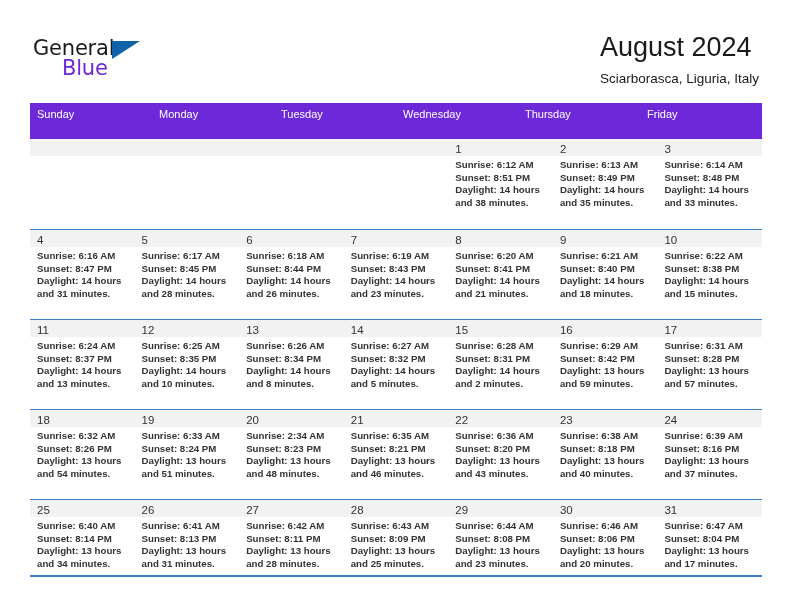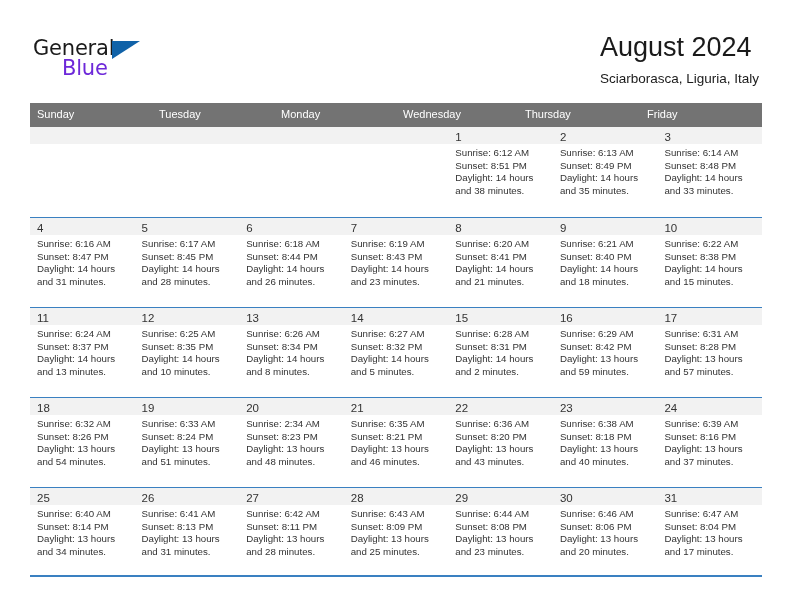--- a/index.html
+++ b/index.html
@@ -92,22 +92,22 @@
   
   .calendar {
     position: absolute;
     left: 30px;
     top: 103px;
     width: 732px;
   }
   .dow-row {
     display: flex;
     width: 732px;
-    height: 24px;
-    background: #737373;
+    height: 36px;
+    background: #6d28d9;
   }
   .dow-cell {
     flex: 1 1 0;
     color: #ffffff;
     font-size: 11px;
     line-height: 22px;
     padding-left: 7px;
     box-sizing: border-box;
     white-space: nowrap;
   }
@@ -139,20 +139,21 @@
     box-sizing: border-box;
   }
   .daynum {
     font-size: 11.5px;
     color: #333333;
     line-height: 17px;
   }
   .day-info {
     padding: 3px 5px 0 7px;
     box-sizing: border-box;
+    font-weight: bold;
   }
   .info-line {
     font-size: 9.7px;
     line-height: 12.6px;
     color: #333333;
     white-space: nowrap;
   }
   .bottom-rule {
     position: absolute;
     left: 30px;
@@ -178,22 +179,22 @@
     <div class="title-block">
       <div class="cal-title">August 2024</div>
       <div class="cal-subtitle">Sciarborasca, Liguria, Italy</div>
     </div>
 
   </div>
 
   <div class="calendar">
     <div class="dow-row" id="dow-row">
         <div class="dow-cell">Sunday</div>
+        <div class="dow-cell">Monday</div>
         <div class="dow-cell">Tuesday</div>
-        <div class="dow-cell">Monday</div>
         <div class="dow-cell">Wednesday</div>
         <div class="dow-cell">Thursday</div>
         <div class="dow-cell">Friday</div>
       </div>
     <div id="weeks-container">
         <div class="week-row">
           <div class="day-cell empty">
             <div class="daynum-strip"><span class="daynum"></span></div>
             <div class="day-info"></div>
           </div>

